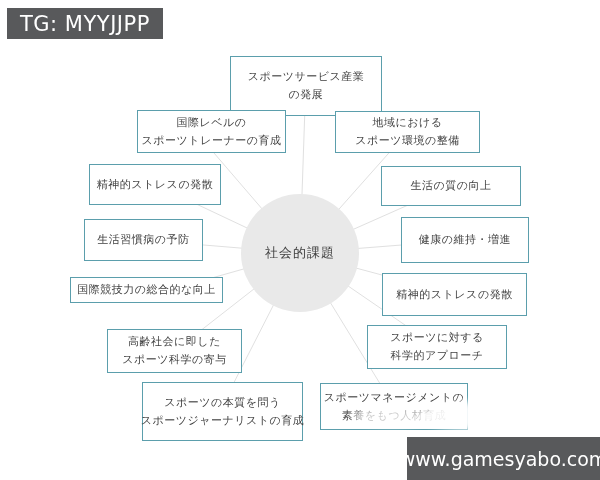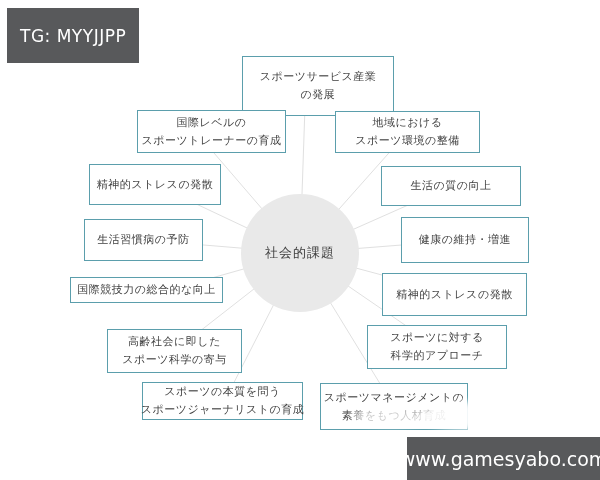--- a/index.html
+++ b/index.html
@@ -69,22 +69,22 @@
   .smudge-2 { left: 352px; top: 408px; width: 80px; height: 18px; background: rgba(255,255,255,0.75); }
   .badge {
     position: absolute;
     z-index: 5;
     left: 7px; top: 8px;
     height: 31px;
     background: var(--bar-color, #58595b);
     color: var(--bar-text-color, #ffffff);
     display: flex;
     align-items: center;
-    padding: 12px 13px;
-    font-size: 17px;
+    padding: 0 13px;
+    font-size: 21px;
     letter-spacing: 0.5px;
   }
   .footer-bar {
     position: absolute;
     z-index: 5;
     right: 0; bottom: 0;
     width: 193px; height: 43px;
     background: var(--bar-color, #58595b);
     color: var(--bar-text-color, #ffffff);
     display: flex;
@@ -106,21 +106,21 @@
       <line x1="300" y1="253" x2="143.5" y2="240"></line>
       <line x1="300" y1="253" x2="465" y2="240"></line>
       <line x1="300" y1="253" x2="146.5" y2="296.5"></line>
       <line x1="300" y1="253" x2="454.5" y2="294.5"></line>
       <line x1="300" y1="253" x2="174.5" y2="351"></line>
       <line x1="300" y1="253" x2="437" y2="347"></line>
       <line x1="300" y1="253" x2="222.5" y2="405"></line>
       <line x1="300" y1="253" x2="394" y2="406.5"></line>
     </svg>
   <div class="nodes-layer">
-      <div class="node" style="left: 242px; top: 56px; width: 152px; height: 60px;">
+      <div class="node" style="left: 230px; top: 56px; width: 152px; height: 60px;">
         <div>スポーツサービス産業</div>
         <div>の発展</div>
       </div>
       <div class="node" style="left: 121px; top: 110px; width: 149px; height: 43px; margin-left: 16px;">
         <div>国際レベルの</div>
         <div>スポーツトレーナーの育成</div>
       </div>
       <div class="node" style="left: 335px; top: 111px; width: 145px; height: 42px;">
         <div>地域における</div>
         <div>スポーツ環境の整備</div>
@@ -144,21 +144,21 @@
         <div>精神的ストレスの発散</div>
       </div>
       <div class="node" style="left: 107px; top: 329px; width: 135px; height: 44px;">
         <div>高齢社会に即した</div>
         <div>スポーツ科学の寄与</div>
       </div>
       <div class="node" style="left: 367px; top: 325px; width: 140px; height: 44px;">
         <div>スポーツに対する</div>
         <div>科学的アプローチ</div>
       </div>
-      <div class="node" style="left: 142px; top: 382px; width: 161px; height: 38px;">
+      <div class="node" style="left: 142px; top: 382px; width: 161px; height: 59px;">
         <div>スポーツの本質を問う</div>
         <div>スポーツジャーナリストの育成</div>
       </div>
       <div class="node" style="left: 320px; top: 383px; width: 148px; height: 47px;">
         <div>スポーツマネージメントの</div>
         <div>素養をもつ人材育成</div>
       </div>
     </div>
   <div class="central-node" style="left: 241px; top: 194px; width: 118px; height: 118px;">
     <span>社会的課題</span>

